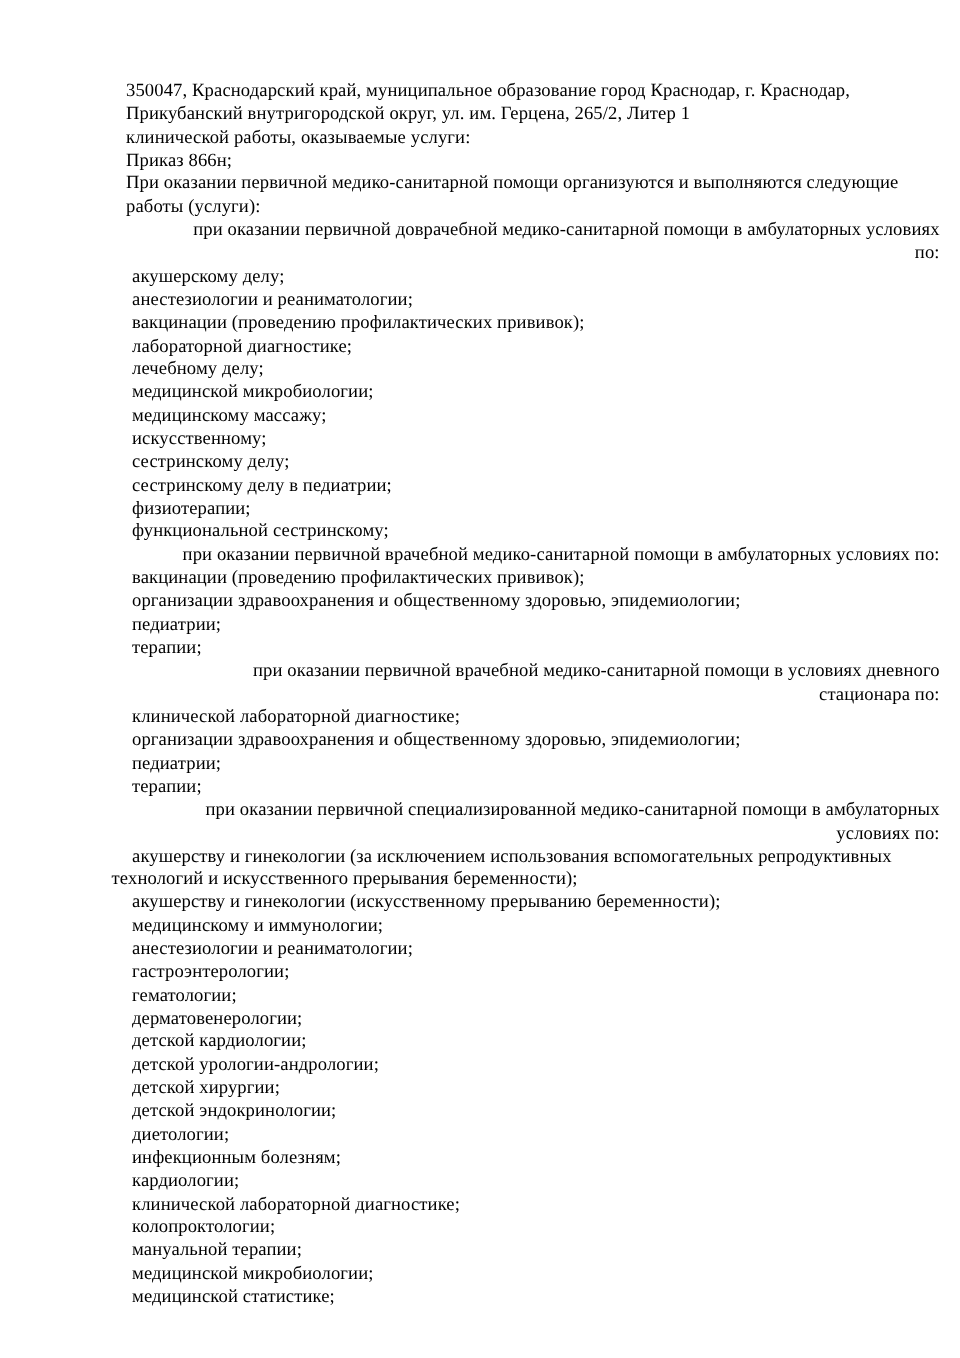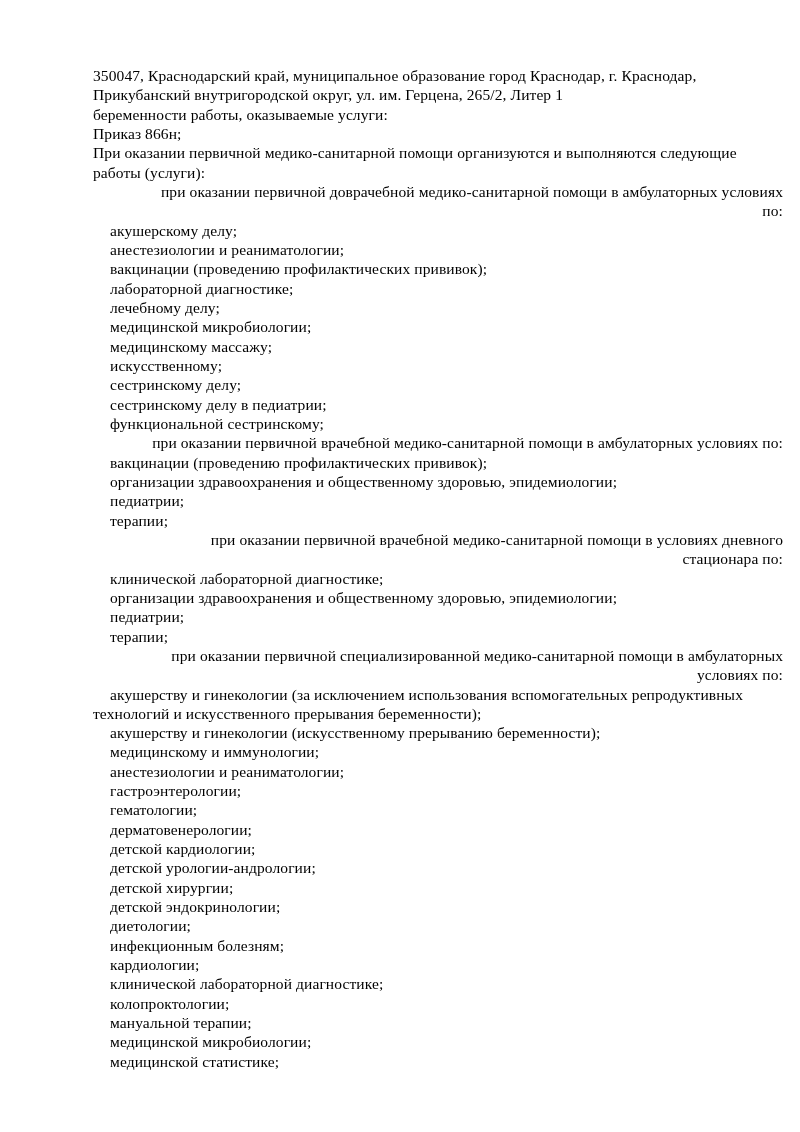--- a/index.html
+++ b/index.html
@@ -27,47 +27,48 @@
     font-size: 15.5px;
     line-height: 19.33px;
     color: #000000;
     letter-spacing: 0.1px;
   }
   .para {
     margin: 0;
     padding: 0;
     white-space: pre-line; 
   }
-  .lvl0 { text-indent: 0; }
+  .lvl0 { text-indent: 0; margin-left: 12px; }
   .lvl1 { text-indent: 8px; text-align: right; }
   .lvl2 { text-indent: 17px; }
 </style>
 </head>
 <body>
 
 <div class="page">
   <div class="text-block">
       <p class="para lvl0">350047, Краснодарский край, муниципальное образование город Краснодар, г. Краснодар,
 Прикубанский внутригородской округ, ул. им. Герцена, 265/2, Литер 1</p>
-      <p class="para lvl0">беременности работы, оказываемые услуги:</p>
+      <p class="para lvl0">клинической работы, оказываемые услуги:</p>
       <p class="para lvl0">Приказ 866н;</p>
       <p class="para lvl0">При оказании первичной медико-санитарной помощи организуются и выполняются следующие
 работы (услуги):</p>
       <p class="para lvl1">при оказании первичной доврачебной медико-санитарной помощи в амбулаторных условиях
 по:</p>
       <p class="para lvl2">акушерскому делу;</p>
       <p class="para lvl2">анестезиологии и реаниматологии;</p>
       <p class="para lvl2">вакцинации (проведению профилактических прививок);</p>
       <p class="para lvl2">лабораторной диагностике;</p>
       <p class="para lvl2">лечебному делу;</p>
       <p class="para lvl2">медицинской микробиологии;</p>
       <p class="para lvl2">медицинскому массажу;</p>
       <p class="para lvl2">искусственному;</p>
       <p class="para lvl2">сестринскому делу;</p>
       <p class="para lvl2">сестринскому делу в педиатрии;</p>
+      <p class="para lvl2">физиотерапии;</p>
       <p class="para lvl2">функциональной сестринскому;</p>
       <p class="para lvl1">при оказании первичной врачебной медико-санитарной помощи в амбулаторных условиях по:</p>
       <p class="para lvl2">вакцинации (проведению профилактических прививок);</p>
       <p class="para lvl2">организации здравоохранения и общественному здоровью, эпидемиологии;</p>
       <p class="para lvl2">педиатрии;</p>
       <p class="para lvl2">терапии;</p>
       <p class="para lvl1">при оказании первичной врачебной медико-санитарной помощи в условиях дневного
 стационара по:</p>
       <p class="para lvl2">клинической лабораторной диагностике;</p>
       <p class="para lvl2">организации здравоохранения и общественному здоровью, эпидемиологии;</p>

